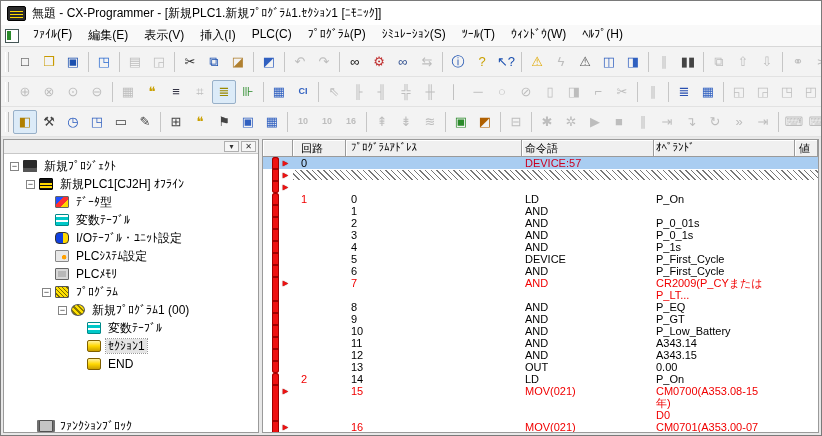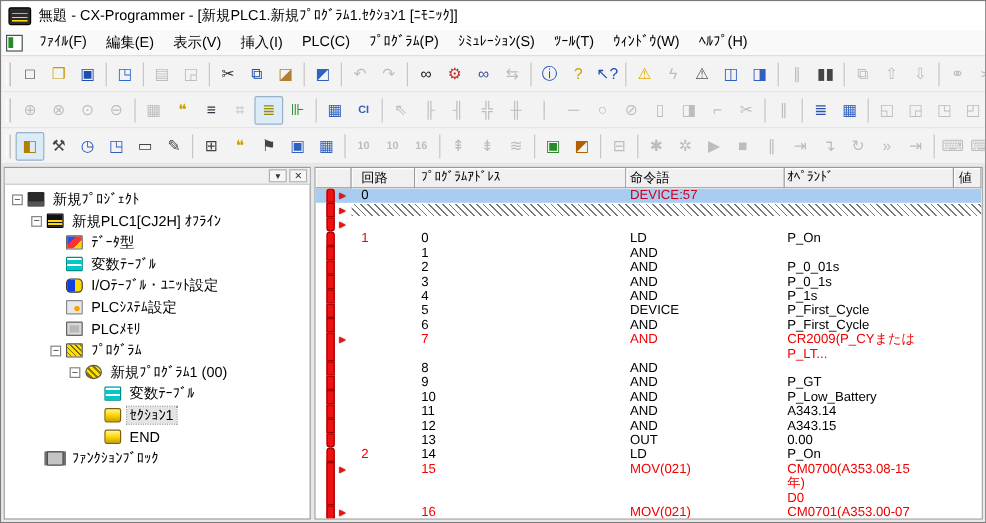--- a/index.html
+++ b/index.html
@@ -295,21 +295,21 @@
           <div class="tree-row selected" style="padding-left: 68px;">
             <span class="exp-space"></span>
             <span class="tree-icon i-section"></span>
             <span class="tree-label">ｾｸｼｮﾝ1</span>
           </div>
           <div class="tree-row" style="padding-left: 68px;">
             <span class="exp-space"></span>
             <span class="tree-icon i-section"></span>
             <span class="tree-label">END</span>
           </div>
-          <div class="tree-row" style="padding-left: 20px;">
+          <div class="tree-row" style="padding-left: 20px; margin-top: 44px;">
             <span class="exp-space"></span>
             <span class="tree-icon i-fb"></span>
             <span class="tree-label">ﾌｧﾝｸｼｮﾝﾌﾞﾛｯｸ</span>
           </div>
         </div>
     </div>
     <div class="mnemonic">
       <div class="mn-header" id="mn-header">
           <div class="mn-h w-marker"></div>
           <div class="mn-h w-circuit">回路</div>
@@ -424,20 +424,21 @@
             <div class="w-operand red">CR2009(P_CYまたはP_LT...</div>
             <div class="w-value"></div>
           </div>
           <div class="mn-row">
             <div class="w-marker">
               <span class="bar "></span>
             </div>
             <div class="w-circuit red"></div>
             <div class="w-addr">8</div>
             <div class="w-instr">AND</div>
+            <div class="w-operand">P_EQ</div>
             <div class="w-value"></div>
           </div>
           <div class="mn-row">
             <div class="w-marker">
               <span class="bar "></span>
             </div>
             <div class="w-circuit red"></div>
             <div class="w-addr">9</div>
             <div class="w-instr">AND</div>
             <div class="w-operand">P_GT</div>

